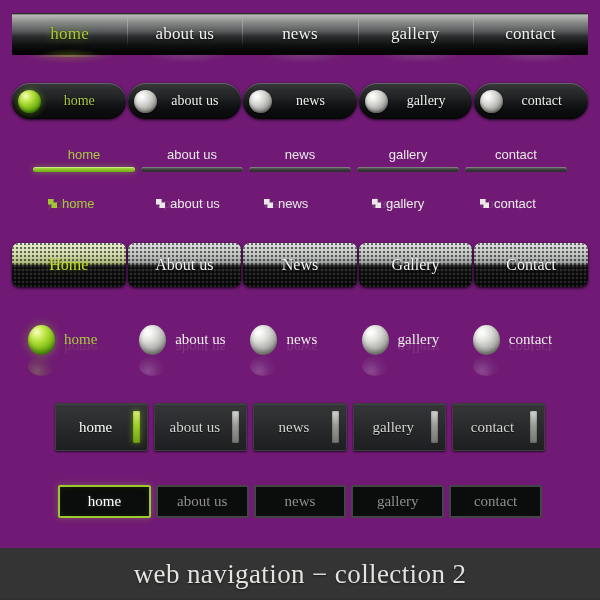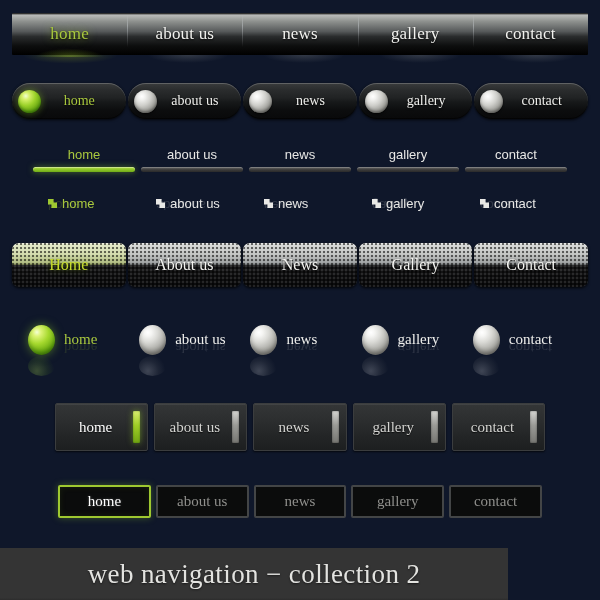--- a/index.html
+++ b/index.html
@@ -12,21 +12,21 @@
     height: 600px;
     overflow: hidden;
     font-family: "Liberation Serif", serif;
     position: relative;
   }
   .stage {
     position: absolute;
     left: 0; top: 0;
     width: 600px;
     height: 600px;
-    background: #0f172a;
+    background: #701a75;
   }
 
   
   .nav1 {
     position: absolute;
     left: 12px; top: 13px;
     width: 576px; height: 42px;
     background: linear-gradient(to bottom,
         #040404 0%, #b9bbb9 5%, #8e918e 20%,
         #56595a 44%, #2a2c2d 56%, #0d0e0e 78%, #000 100%);
@@ -378,21 +378,21 @@
   }
   .ob.active .lbl {
     color: #ffffff;
     text-shadow: 0 0 3px rgba(255,255,255,.25);
   }
 
   
   .footer {
     position: absolute;
     left: 0; top: 548px;
-    width: 508px; height: 52px;
+    width: 600px; height: 52px;
     background: linear-gradient(to bottom, #343434 0%, #343434 96%, #2c2c2c 100%);
     display: flex;
     align-items: center;
     justify-content: center;
   }
   .footer .ftitle {
     font-size: 27px;
     color: #e3e3e0;
     letter-spacing: .4px;
     text-shadow: 0 1px 2px rgba(0,0,0,.55);

